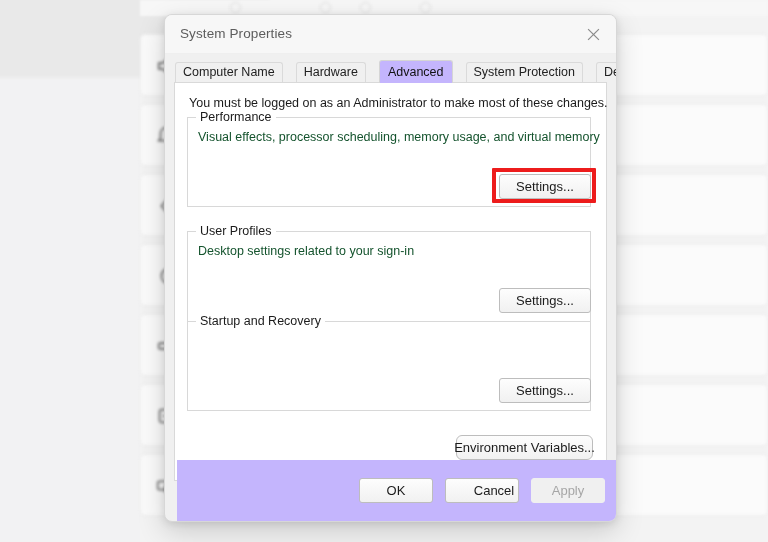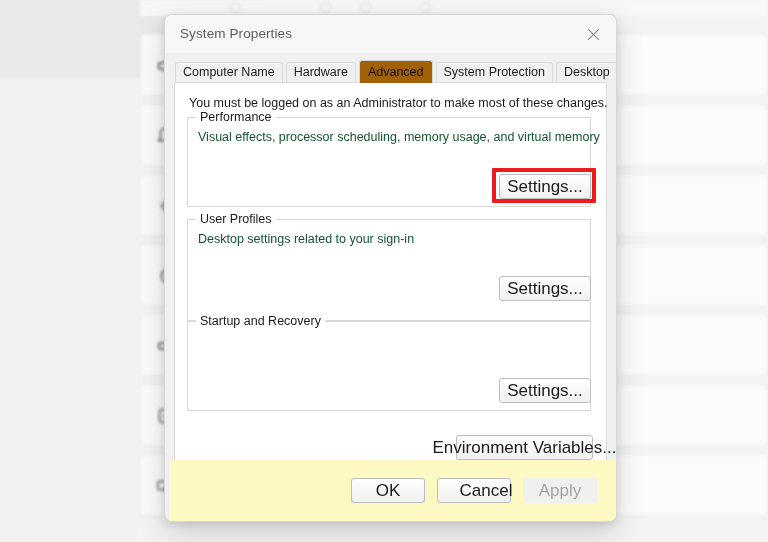--- a/index.html
+++ b/index.html
@@ -137,38 +137,38 @@
     position: relative;
     height: 22px;
     margin: 6px 0 0 0;
     background: #f0f0f0;
   }
   .tabs {
     position: absolute;
     left: 10px; bottom: 0;
     display: flex;
     align-items: flex-end;
-    gap: 4px;
+    gap: 14px;
   }
   .tab {
     position: relative;
     font-size: 12.5px;
     color: #222;
     background: #f0f0f0;
     border: 1px solid #dadada;
     border-bottom: none;
     border-radius: 3px 3px 0 0;
     padding: 2px 7px 2px 7px;
     margin-right: -1px;
     white-space: nowrap;
     line-height: 15px;
     cursor: default;
   }
   .tab.selected {
-    background: #a16207;
+    background: #c4b5fd;
     border-color: #d5d5d5;
     padding: 4px 8px 3px 8px;
     z-index: 3;
     margin-bottom: -1px;
     color: #111;
   }
 
   .tabpanel {
     position: relative;
     margin: 0 9px;
@@ -208,21 +208,21 @@
     position: absolute;
     left: 10px; top: 12px;
     font-size: 12.5px;
     color: #14532d;
     white-space: nowrap;
   }
 
   
   .btn {
     position: absolute;
-    font-size: 17px;
+    font-size: 13px;
     color: #1b1b1b;
     background: linear-gradient(#fdfdfd, #f1f1f1);
     border: 1px solid #bdbdbd;
     border-radius: 3px;
     height: 25px;
     display: flex;
     align-items: center;
     justify-content: center;
     box-sizing: border-box;
     cursor: default;
@@ -233,23 +233,23 @@
   .highlight-box {
     position: absolute;
     border: 4px solid #ed1c1c;
     box-sizing: border-box;
     border-radius: 1px;
     pointer-events: none;
   }
 
   .footer {
     position: absolute;
-    left: 4px; bottom: 0;
+    left: 12px; bottom: 0;
     width: 451px; height: 61px;
-    background: #fef9c3;
+    background: #c4b5fd;
   }
 </style>
 </head>
 <body>
 
 <div id="screen">
 
   <div class="bg-app">
     <div class="bg-left-pane"></div>
     <div class="bg-nav-card"></div>
@@ -342,30 +342,30 @@
 
     <div class="tabpanel">
       <div class="admin-note">You must be logged on as an Administrator to make most of these changes.</div>
 
     <div class="group" style="top: 34px; height: 90px;">
           <div class="group-legend">Performance</div>
           <div class="group-desc">Visual effects, processor scheduling, memory usage, and virtual memory</div>
           <div class="btn" style="top: 56px; left: 311px; width: 92px;">Settings...</div>
         </div>
         <div class="highlight-box" style="top: 85px; left: 317px; width: 104px; height: 35px;"></div>
-        <div class="group" style="top: 136px; height: 102px;">
+        <div class="group" style="top: 148px; height: 102px;">
           <div class="group-legend">User Profiles</div>
           <div class="group-desc">Desktop settings related to your sign-in</div>
           <div class="btn" style="top: 56px; left: 311px; width: 92px;">Settings...</div>
         </div>
         <div class="group" style="top: 238px; height: 90px;">
           <div class="group-legend">Startup and Recovery</div>
           <div class="btn" style="top: 56px; left: 311px; width: 92px;">Settings...</div>
         </div>
-        <div class="btn" style="top: 352px; left: 281px; width: 137px;">Environment Variables...</div>
+        <div class="btn" style="top: 352px; left: 281px; width: 137px; border-radius: 6px;">Environment Variables...</div>
       </div>
 
     <div class="footer">
         <div class="btn" style="left: 182px; width: 74px; top: 18px;">OK</div>
         <div class="btn" style="left: 268px; width: 74px; top: 18px; padding-left: 24px;">Cancel</div>
         <div class="btn disabled" style="left: 354px; width: 74px; top: 18px;">Apply</div>
       </div>
   </div>
 
 </div>

